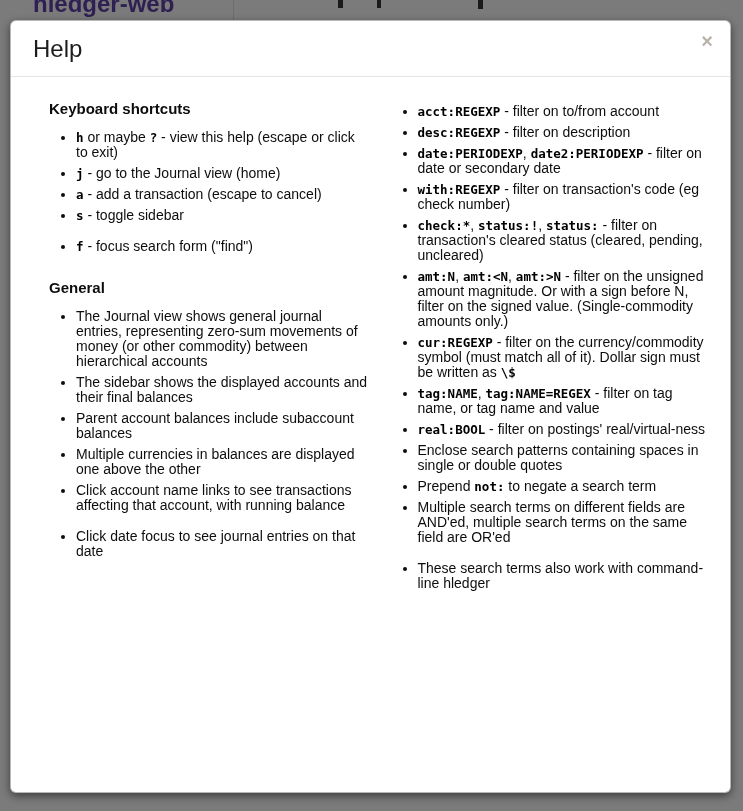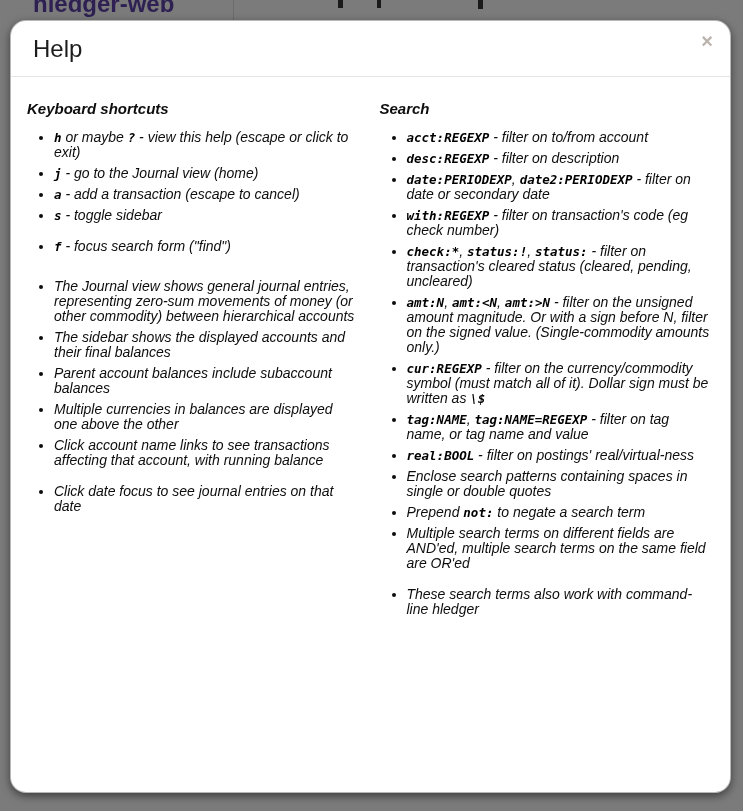--- a/index.html
+++ b/index.html
@@ -27,21 +27,21 @@
   .bg-frag.f1 { left: 338px; width: 5px; height: 8px; }
   .bg-frag.f2 { left: 377px; width: 4px; height: 8px; }
   .bg-frag.f3 { left: 478px; width: 5px; height: 9px; }
 
   
   .modal {
     position: absolute; left: 10px; top: 20px;
     width: 721px; height: 773px;
     background: #fff;
     border: 1px solid rgba(0,0,0,.28);
-    border-radius: 16px;
+    border-radius: 6px;
     box-shadow: 0 3px 9px rgba(0,0,0,.5);
     overflow: hidden;
   }
   .modal-header {
     padding: 13px 15px 12px 22px;
     border-bottom: 1px solid #e5e5e5;
     position: relative;
   }
   .modal-title {
     margin: 0;
@@ -55,22 +55,21 @@
     border: none; background: none;
     font-size: 20px; font-weight: bold;
     color: #b9b3ac;
     cursor: pointer;
     line-height: 1;
     padding: 2px;
     font-family: "Liberation Sans", sans-serif;
   }
   .modal-body {
     display: flex;
-    padding: 14px 10px 10px 4px;
-    font-style: italic;
+    padding: 14px 10px 10px 26px;
   }
   .col { flex: 1 1 50%; padding: 0 10px 0 12px; min-width: 0; }
   .section-heading {
     font-size: 15px;
     font-weight: bold;
     color: #0d0d0d;
     margin: 9px 0 0 0;
   }
   ul.help-list {
     margin: 13px 0 25px 0;
@@ -111,40 +110,40 @@
   <div class="modal-body">
     <div class="col">
       <div class="section-heading">Keyboard shortcuts</div>
       <ul class="help-list">
           <li><code>h</code> or maybe <code>?</code> - view this help (escape or click to exit)</li>
           <li><code>j</code> - go to the Journal view (home)</li>
           <li><code>a</code> - add a transaction (escape to cancel)</li>
           <li><code>s</code> - toggle sidebar</li>
           <li><code>f</code> - focus search form ("find")</li>
         </ul>
+      <div class="section-heading">General</div>
       <ul class="help-list">
           <li>The Journal view shows general journal entries, representing zero-sum movements of money (or other commodity) between hierarchical accounts</li>
           <li>The sidebar shows the displayed accounts and their final balances</li>
           <li>Parent account balances include subaccount balances</li>
           <li>Multiple currencies in balances are displayed one above the other</li>
           <li>Click account name links to see transactions affecting that account, with running balance</li>
           <li>Click date focus to see journal entries on that date</li>
         </ul>
     </div>
     <div class="col">
-      <div class="section-heading">Search</div>
       <ul class="help-list">
           <li><code>acct:REGEXP</code> - filter on to/from account</li>
           <li><code>desc:REGEXP</code> - filter on description</li>
           <li><code>date:PERIODEXP</code>, <code>date2:PERIODEXP</code> - filter on date or secondary date</li>
           <li><code>with:REGEXP</code> - filter on transaction's code (eg check number)</li>
           <li><code>check:*</code>, <code>status:!</code>, <code>status:</code> - filter on transaction's cleared status (cleared, pending, uncleared)</li>
           <li><code>amt:N</code>, <code>amt:&lt;N</code>, <code>amt:&gt;N</code> - filter on the unsigned amount magnitude. Or with a sign before N, filter on the signed value. (Single-commodity amounts only.)</li>
           <li><code>cur:REGEXP</code> - filter on the currency/commodity symbol (must match all of it). Dollar sign must be written as <code>\$</code></li>
-          <li><code>tag:NAME</code>, <code>tag:NAME=REGEXP</code> - filter on tag name, or tag name and value</li>
+          <li><code>tag:NAME</code>, <code>tag:NAME=REGEX</code> - filter on tag name, or tag name and value</li>
           <li><code>real:BOOL</code> - filter on postings' real/virtual-ness</li>
           <li>Enclose search patterns containing spaces in single or double quotes</li>
           <li>Prepend <code>not:</code> to negate a search term</li>
           <li>Multiple search terms on different fields are AND'ed, multiple search terms on the same field are OR'ed</li>
           <li>These search terms also work with command-line hledger</li>
         </ul>
     </div>
   </div>
 </div>
 

